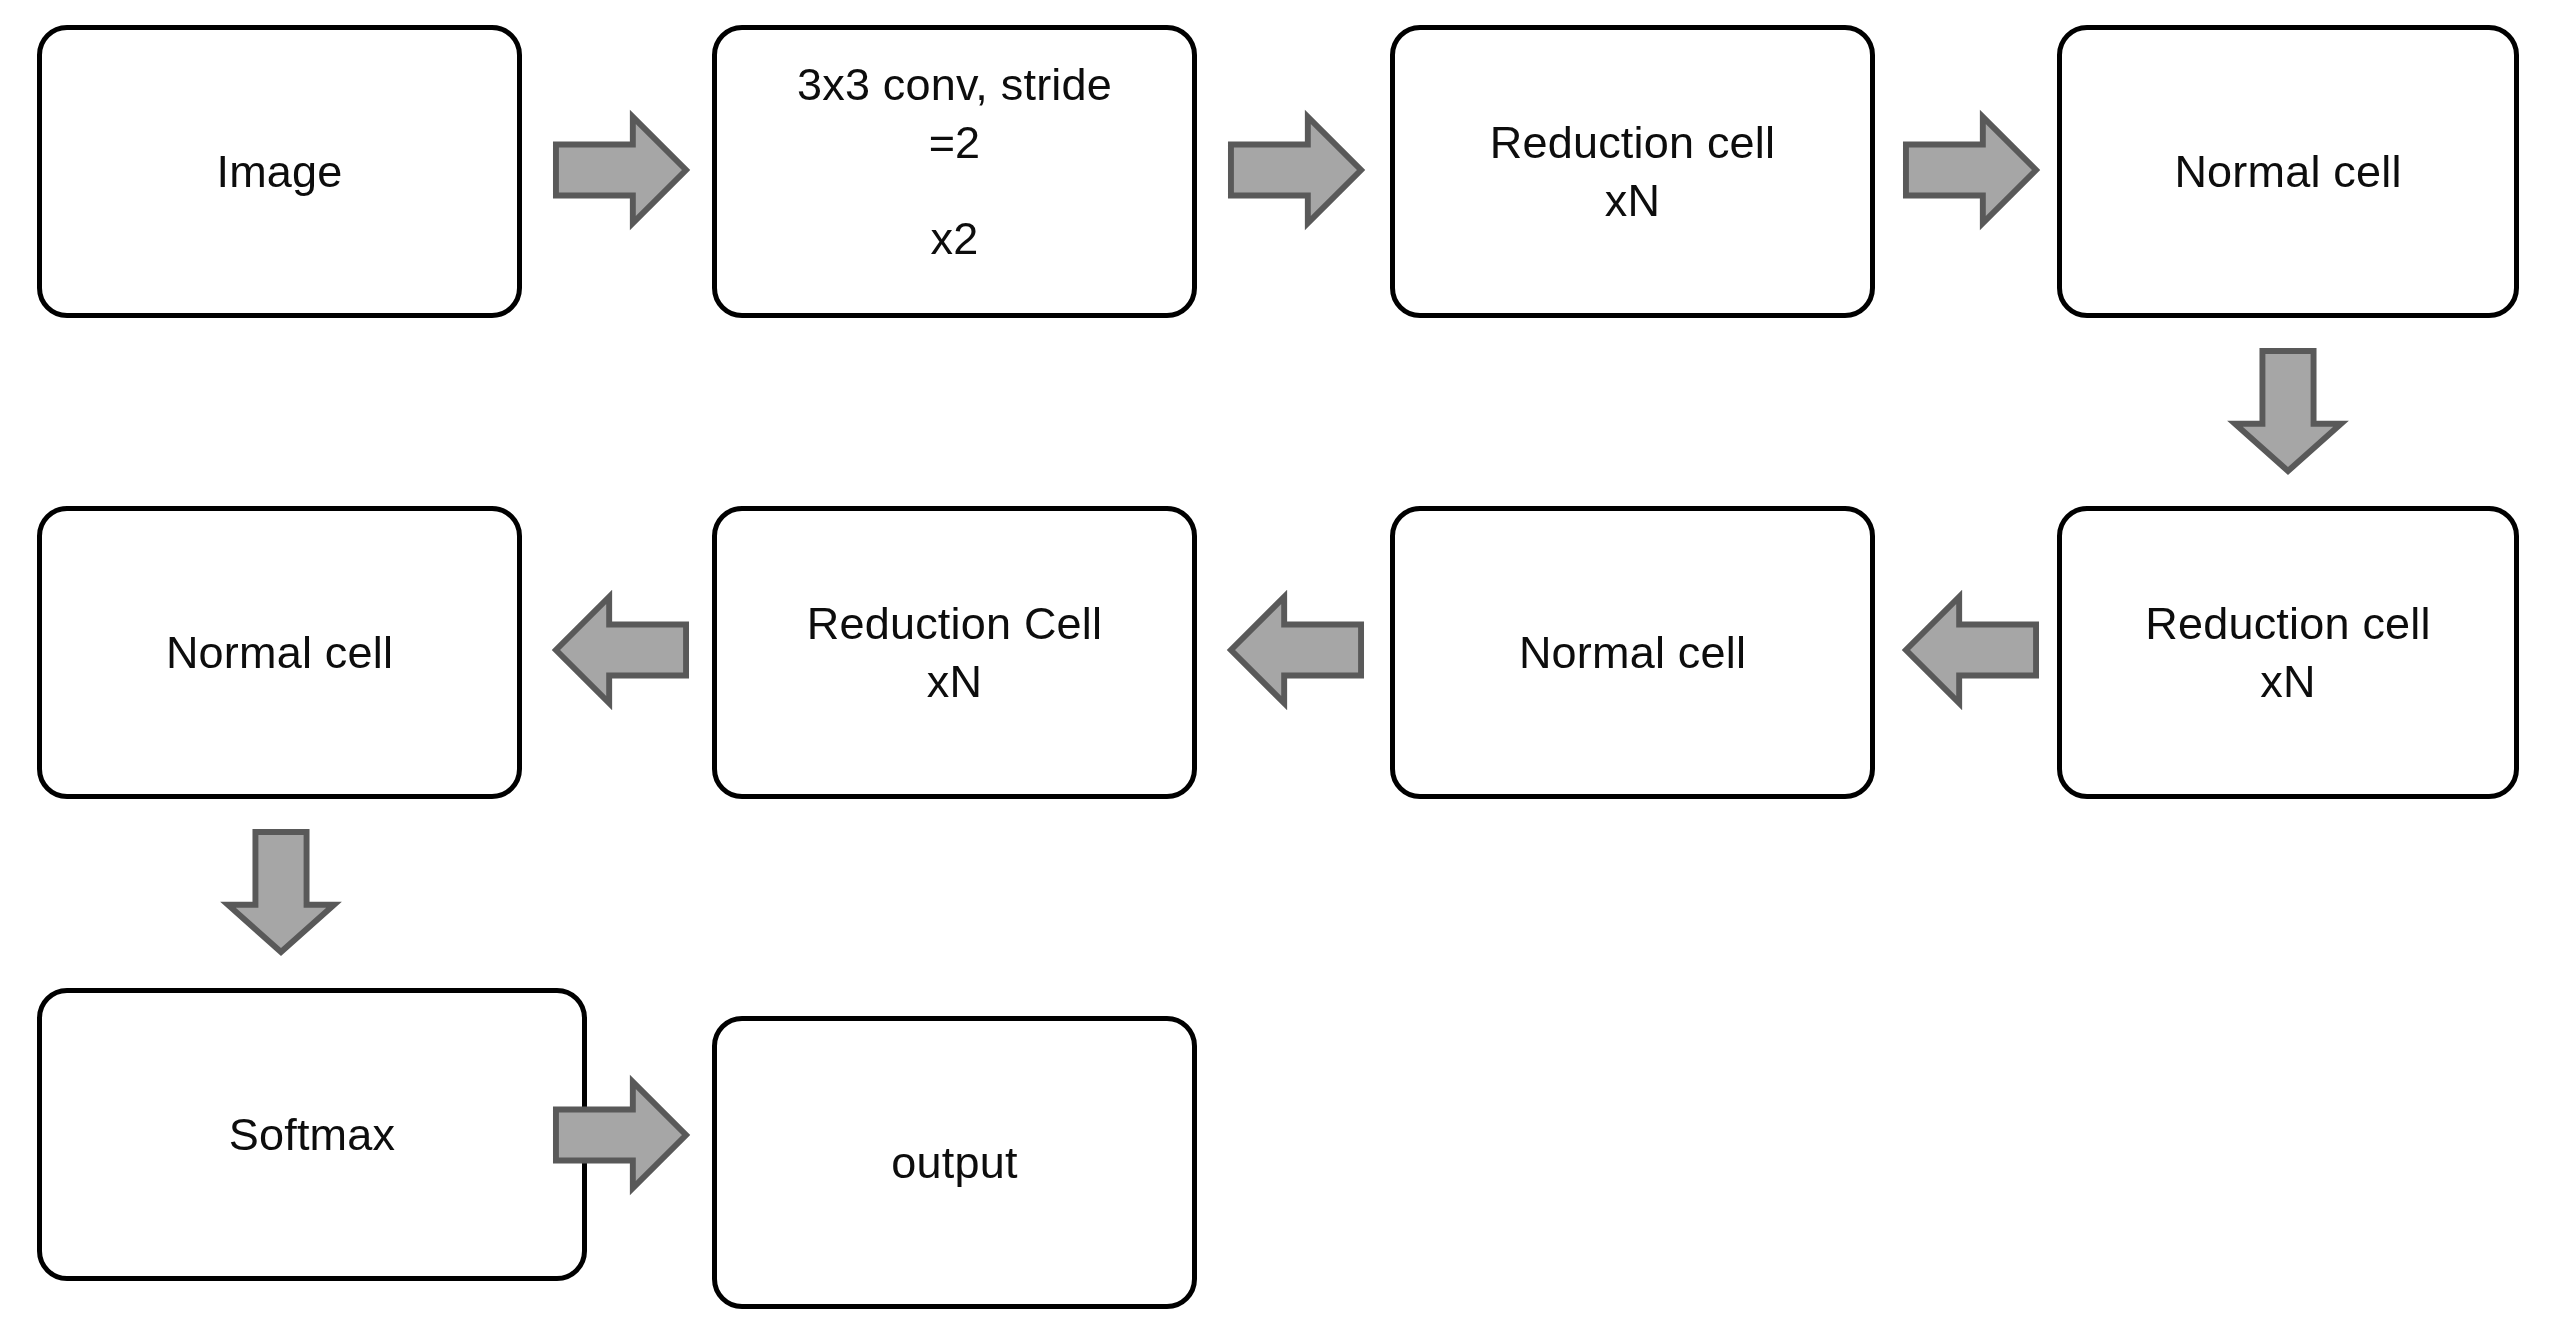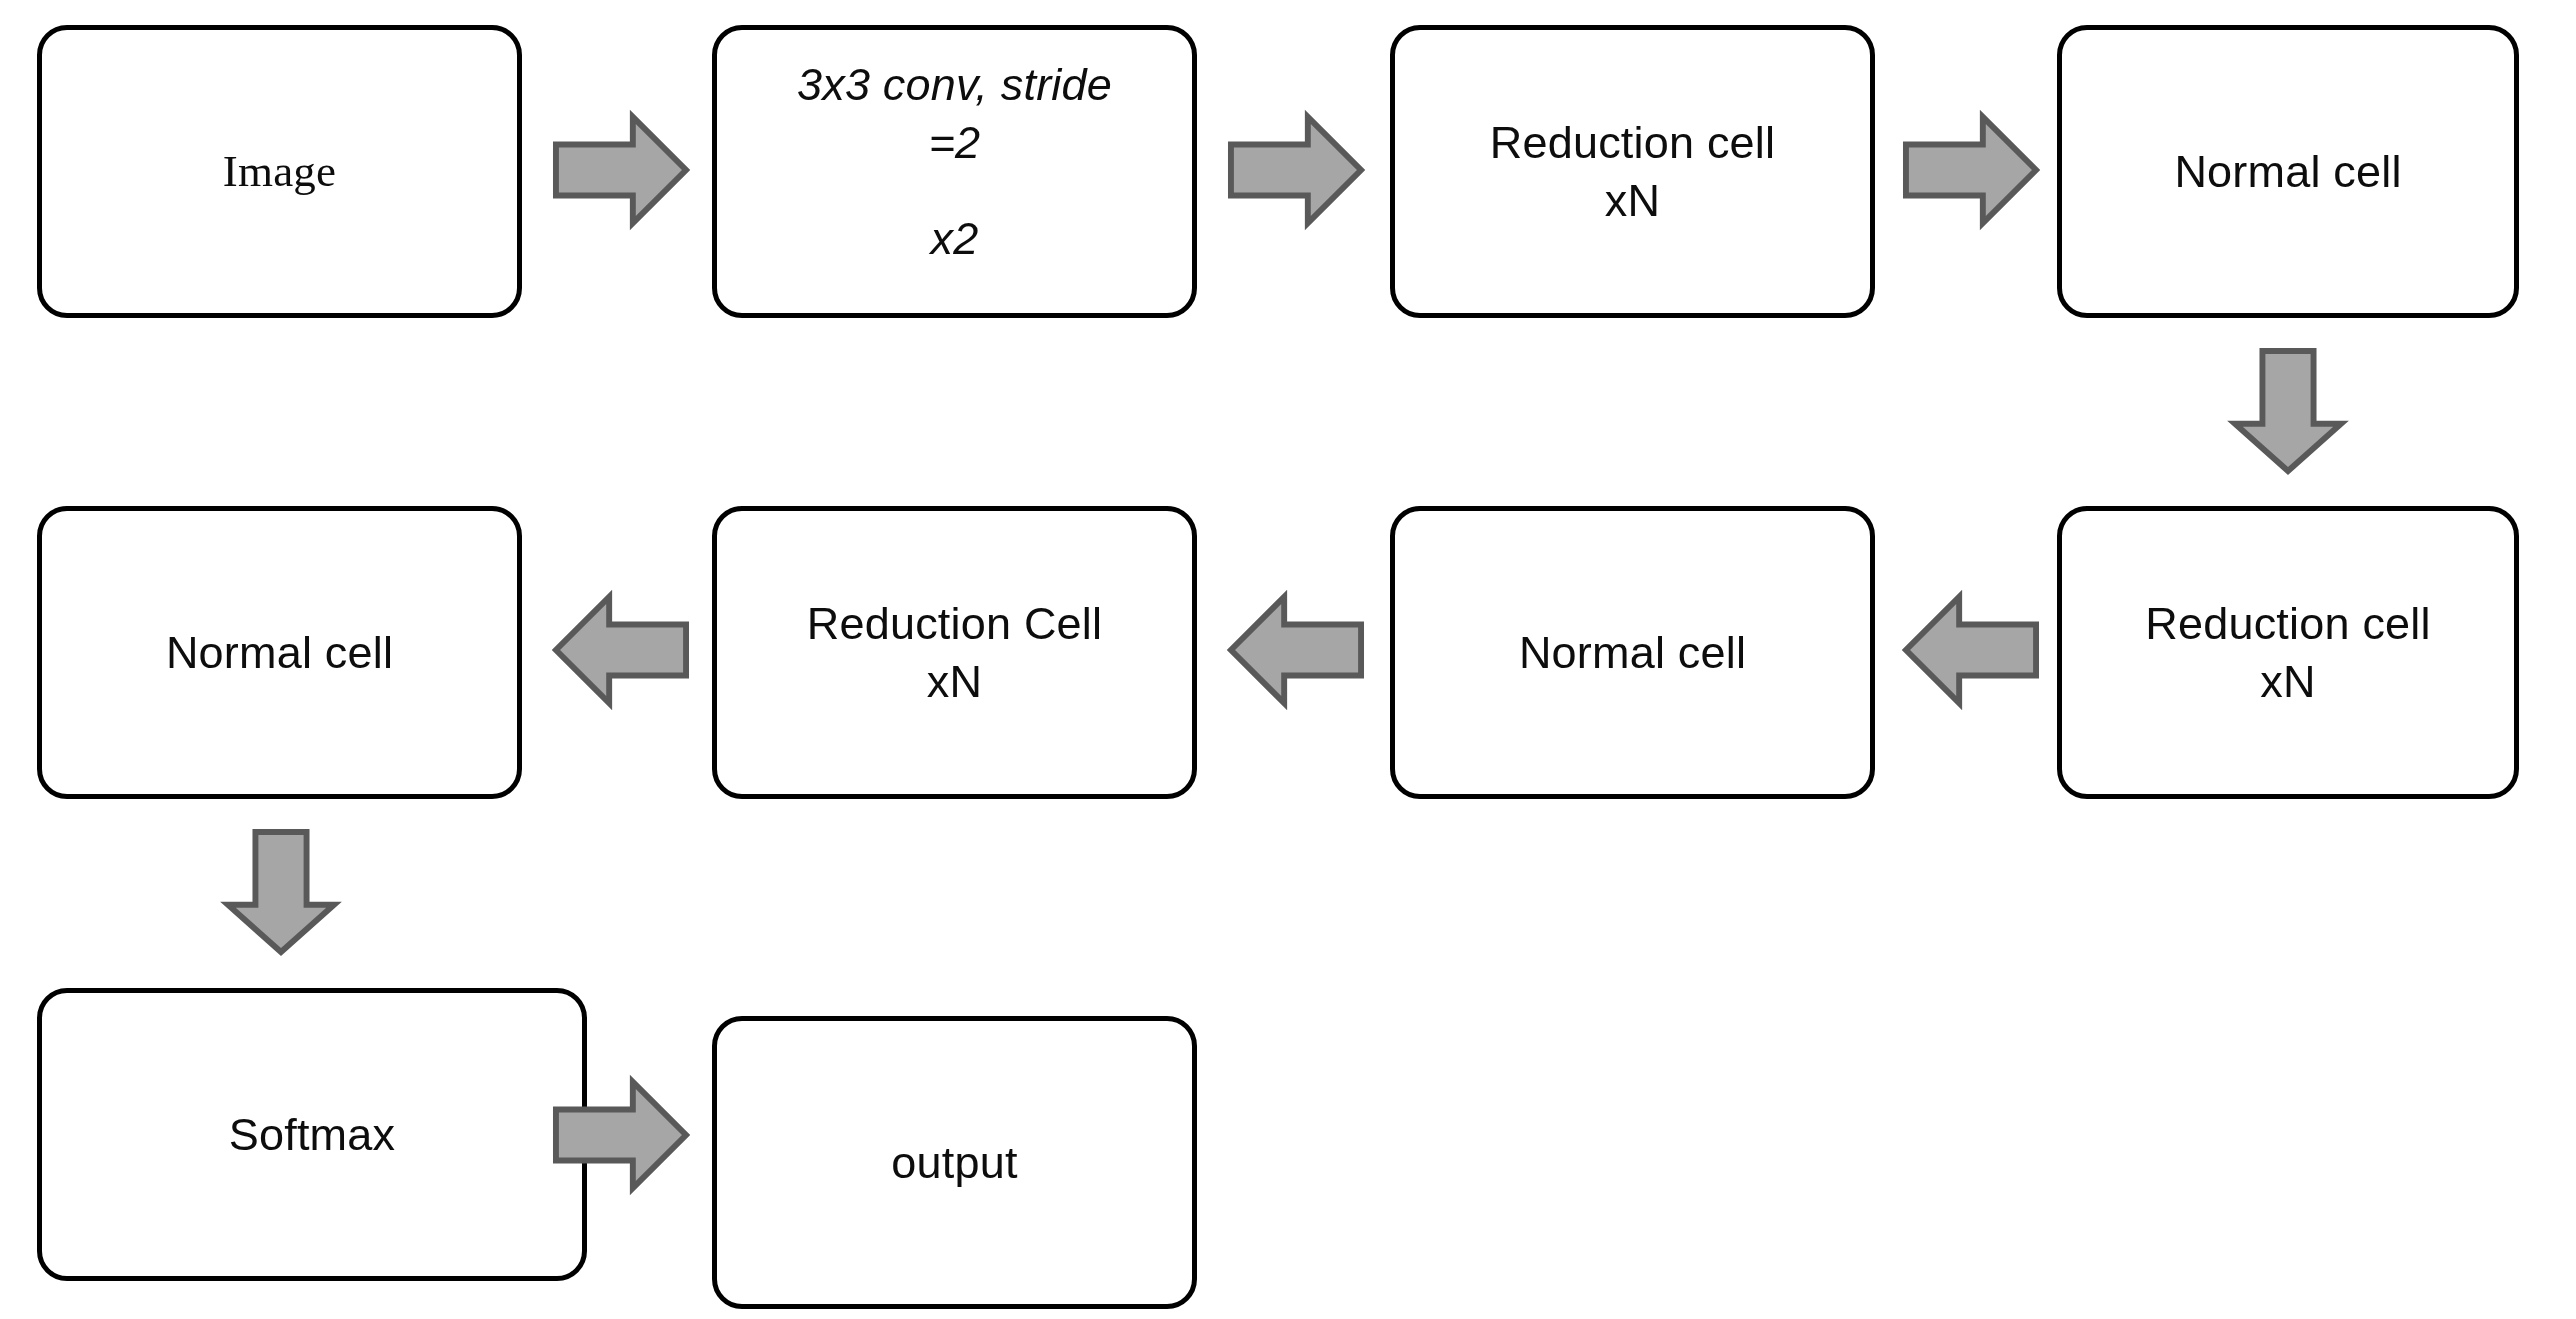--- a/index.html
+++ b/index.html
@@ -59,31 +59,31 @@
     stroke: #595959;
     stroke-width: 6;
     stroke-linejoin: miter;
   }
 </style>
 </head>
 <body>
 
 <div id="canvas">
 
-  <div class="node" style="left:37px; top:25px; width:485px; height:293px;font-family:Liberation Serif, serif;">
+  <div class="node" style="left:37px; top:25px; width:485px; height:293px;">
     <span class="line">Image</span>
   </div>
 
   <div class="arrow" style="left:552px; top:111px; width:138px; height:118px;">
     <svg viewBox="0 0 140 120" preserveAspectRatio="none">
       <polygon points="4,34 82,34 82,6 136,60 82,114 82,86 4,86"></polygon>
     </svg>
   </div>
 
-  <div class="node three-line" style="left:712px; top:25px; width:485px; height:293px;font-style:italic;">
+  <div class="node three-line" style="left:712px; top:25px; width:485px; height:293px;">
     <span class="line">3x3 conv, stride</span>
     <span class="line">=2</span>
     <span class="line-gap"></span>
     <span class="line">x2</span>
   </div>
 
   <div class="arrow" style="left:1227px; top:111px; width:138px; height:118px;">
     <svg viewBox="0 0 140 120" preserveAspectRatio="none">
       <polygon points="4,34 82,34 82,6 136,60 82,114 82,86 4,86"></polygon>
     </svg>

